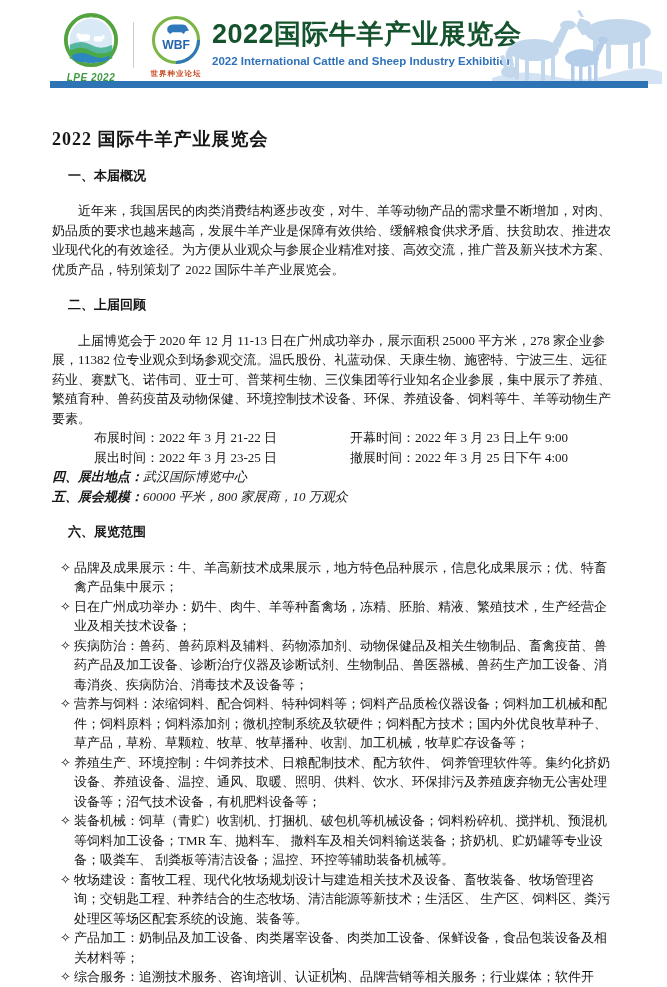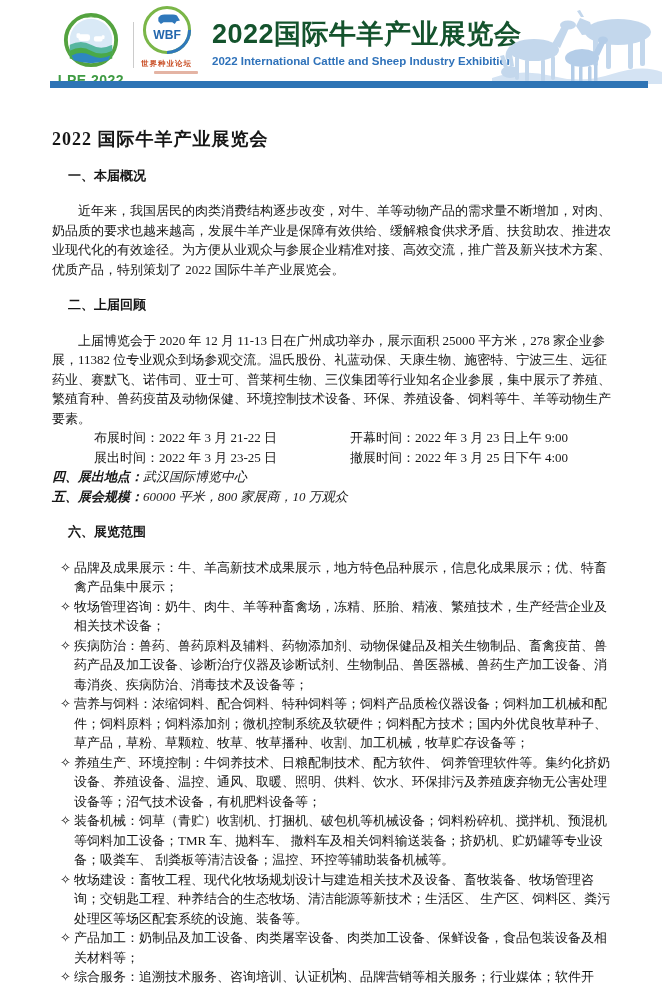--- a/index.html
+++ b/index.html
@@ -3,24 +3,24 @@
 <meta charset="utf-8">
 <style>
   html,body { margin:0; padding:0; }
   body {
     width:667px; height:987px; background:#ffffff; position:relative; overflow:hidden;
     font-family:"Liberation Serif","DejaVu Serif",serif; color:#161616;
   }
   
   .header { position:absolute; left:0; top:0; width:667px; height:100px; background:#fff; }
   .lpe-logo { position:absolute; left:56px; top:12px; width:70px; text-align:center; }
-  .lpe-text { font-family:"Liberation Sans",sans-serif; font-weight:bold;
-              font-size:14px; color:#3f9b43; margin-top:-2px; letter-spacing:.5px; }
+  .lpe-text { font-family:"Liberation Sans",sans-serif; font-style:italic; font-weight:bold;
+              font-size:10px; color:#3f9b43; margin-top:-2px; letter-spacing:.5px; }
   .logo-divider { position:absolute; left:133px; top:22px; width:1px; height:46px; background:#cccccc; }
-  .wbf-logo { position:absolute; left:141px; top:4px; width:70px; }
+  .wbf-logo { position:absolute; left:141px; top:14px; width:70px; text-align:center; }
   .wbf-caption { font-family:"Liberation Sans",sans-serif; font-weight:bold; font-size:7.5px;
                  color:#c84a20; margin-top:-1px; letter-spacing:1px; }
   .wbf-subline { width:44px; height:3px; margin:2px auto 0 auto; background:#e4b4a4; border-radius:1px; }
   .title-block { position:absolute; left:212px; top:16px; width:330px; }
   .header-title { font-family:"Liberation Sans",sans-serif; font-weight:bold; font-size:27px;
                   color:#14532d; white-space:nowrap; letter-spacing:.5px; }
   .header-subtitle { font-family:"Liberation Sans",sans-serif; font-weight:bold; font-size:11.5px;
                      color:#2f72ba; white-space:nowrap; margin-top:3px; }
   .silhouettes { position:absolute; left:492px; top:8px; }
   .header-bar { position:absolute; left:50px; top:81px; width:598px; height:7px; background:#2e74b5; }
@@ -141,21 +141,21 @@
     <span class="sched-left">展出时间：2022 年 3 月 23-25 日</span>
     <span>撤展时间：2022 年 3 月 25 日下午 4:00</span>
   </div>
 
   <p class="inline-line"><span class="b">四、展出地点：</span><span>武汉国际博览中心</span></p>
   <p class="inline-line"><span class="b">五、展会规模：</span><span>60000 平米，800 家展商，10 万观众</span></p>
 
   <p class="h">六、展览范围</p>
   <ul class="scope-list">
     <li><span class="bullet">✧</span><span>品牌及成果展示：</span><span>牛、羊高新技术成果展示，地方特色品种展示，信息化成果展示；优、特畜禽产品集中展示；</span></li>
-    <li><span class="bullet">✧</span><span>牧场管理咨询：</span><span>奶牛、肉牛、羊等种畜禽场，冻精、胚胎、精液、繁殖技术，生产经营企业及相关技术设备；</span></li>
+    <li><span class="bullet">✧</span><span>日在广州成功举办：</span><span>奶牛、肉牛、羊等种畜禽场，冻精、胚胎、精液、繁殖技术，生产经营企业及相关技术设备；</span></li>
     <li><span class="bullet">✧</span><span>疾病防治：</span><span>兽药、兽药原料及辅料、药物添加剂、动物保健品及相关生物制品、畜禽疫苗、兽药产品及加工设备、诊断治疗仪器及诊断试剂、生物制品、兽医器械、兽药生产加工设备、消毒消炎、疾病防治、消毒技术及设备等；</span></li>
     <li><span class="bullet">✧</span><span>营养与饲料：</span><span>浓缩饲料、配合饲料、特种饲料等；饲料产品质检仪器设备；饲料加工机械和配件；饲料原料；饲料添加剂；微机控制系统及软硬件；饲料配方技术；国内外优良牧草种子、草产品，草粉、草颗粒、牧草、牧草播种、收割、加工机械，牧草贮存设备等；</span></li>
     <li><span class="bullet">✧</span><span>养殖生产、环境控制：</span><span>牛饲养技术、日粮配制技术、配方软件、 饲养管理软件等。集约化挤奶设备、养殖设备、温控、通风、取暖、照明、供料、饮水、环保排污及养殖废弃物无公害处理设备等；沼气技术设备，有机肥料设备等；</span></li>
     <li><span class="bullet">✧</span><span>装备机械：</span><span>饲草（青贮）收割机、打捆机、破包机等机械设备；饲料粉碎机、搅拌机、预混机等饲料加工设备；TMR 车、抛料车、 撒料车及相关饲料输送装备；挤奶机、贮奶罐等专业设备；吸粪车、 刮粪板等清洁设备；温控、环控等辅助装备机械等。</span></li>
     <li><span class="bullet">✧</span><span>牧场建设：</span><span>畜牧工程、现代化牧场规划设计与建造相关技术及设备、畜牧装备、牧场管理咨询；交钥匙工程、种养结合的生态牧场、清洁能源等新技术；生活区、 生产区、饲料区、粪污处理区等场区配套系统的设施、装备等。</span></li>
     <li><span class="bullet">✧</span><span>产品加工：</span><span>奶制品及加工设备、肉类屠宰设备、肉类加工设备、保鲜设备，食品包装设备及相关材料等；</span></li>
     <li><span class="bullet">✧</span><span>综合服务：</span><span>追溯技术服务、咨询培训、认证机构、品牌营销等相关服务；行业媒体；软件开发、硬件支持、科技应用、项目合作等新型服务等。</span></li>
   </ul>
 </div>
 

